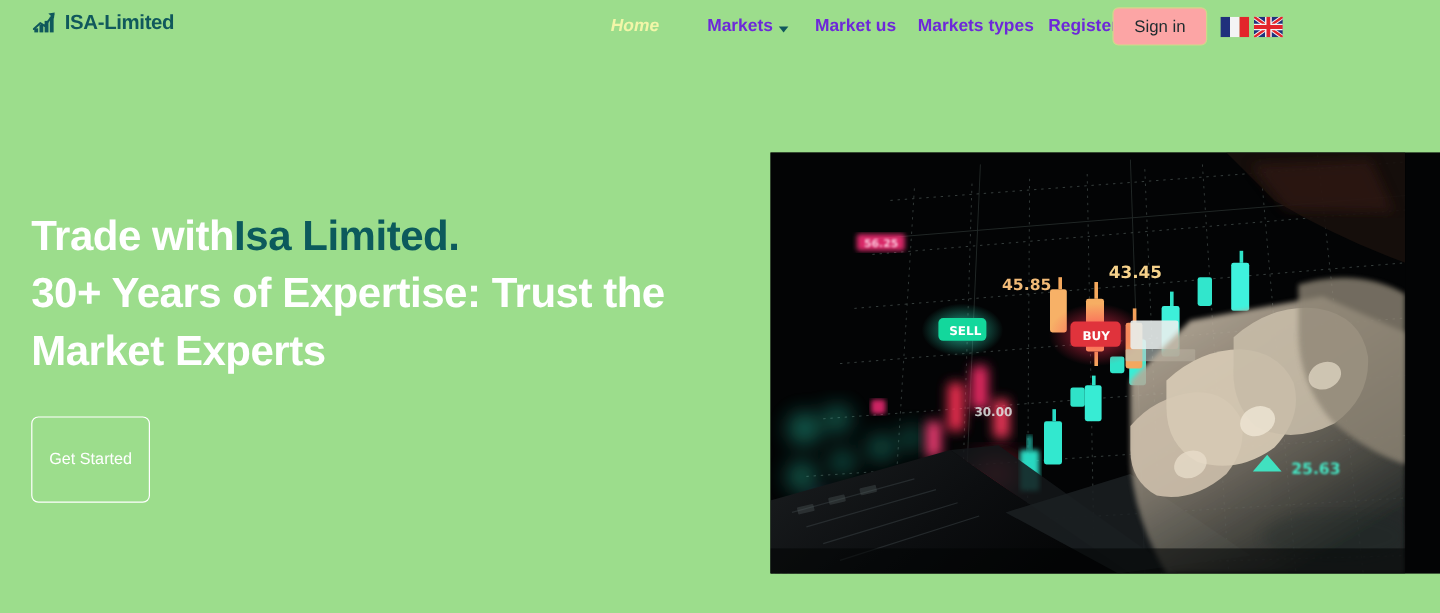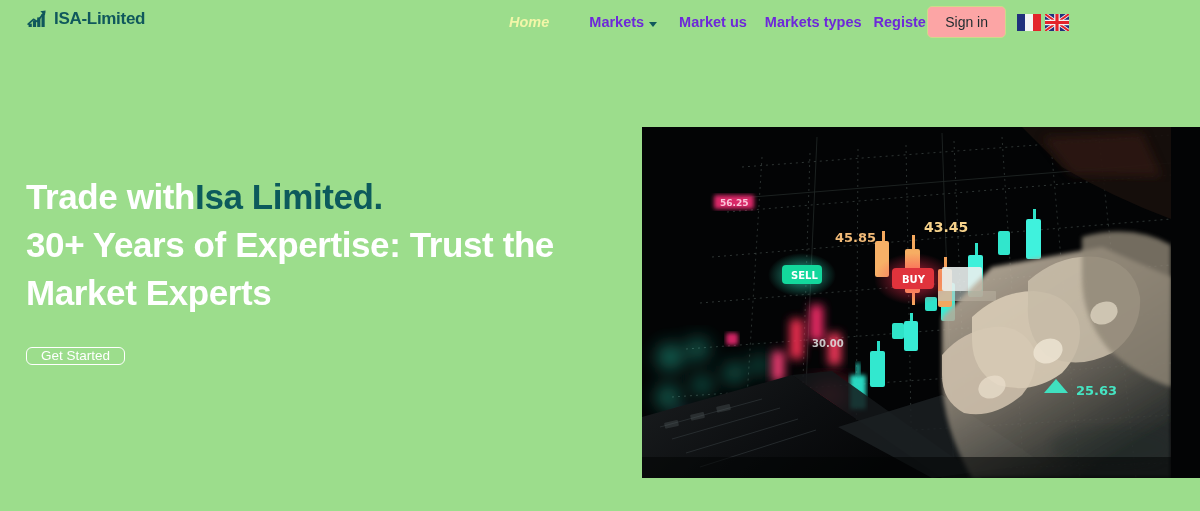--- a/index.html
+++ b/index.html
@@ -145,21 +145,21 @@
 
   .get-started {
     margin-top: 30px;
     display: inline-block;
     border: 1px solid #ffffff;
     border-radius: 6px;
     background: transparent;
     color: #ffffff;
     font-size: 13.5px;
     font-family: "Liberation Sans", sans-serif;
-    padding: 0 14px;
+    padding: 27px 14px;
     line-height: 16px;
     cursor: pointer;
   }
 
   
   .hero-image {
     position: absolute;
     left: 642px;
     top: 127px;
     width: 625px;

